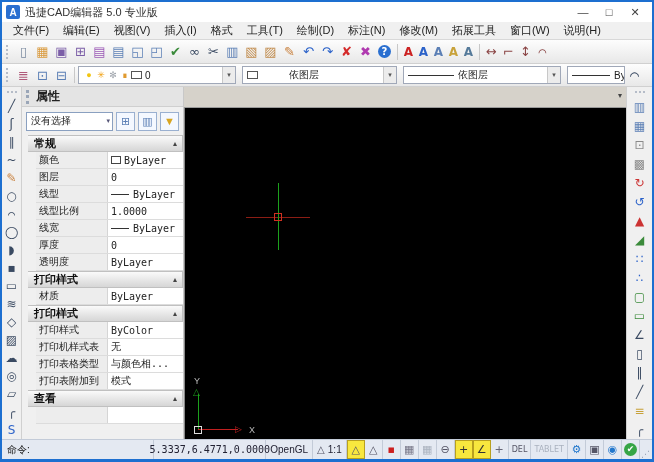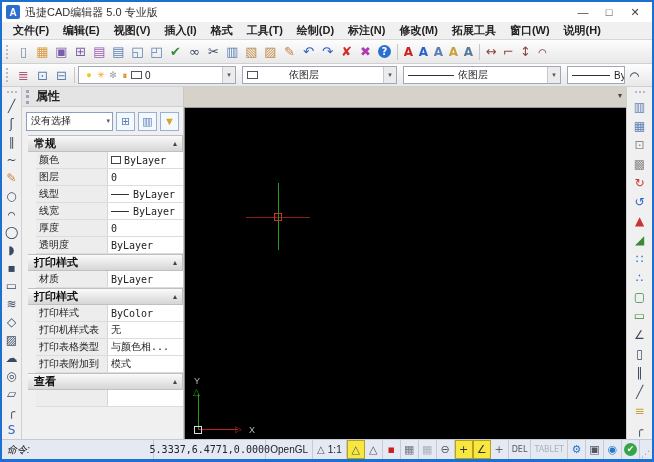--- a/index.html
+++ b/index.html
@@ -13,21 +13,21 @@
   .titlebar { height:20px; background:#ffffff; display:flex; align-items:center; padding:0 4px; flex:0 0 auto; }
   .applogo { width:14px; height:14px; background:#2a6fd0; color:#fff; border-radius:2px; font-size:10px;
              font-weight:bold; display:inline-flex; align-items:center; justify-content:center; margin-right:5px; }
   .apptitle { font-size:11px; color:#333; flex:1; }
   .wctrl { width:26px; height:18px; display:inline-flex; align-items:center; justify-content:center;
            color:#444; font-size:11px; cursor:default; }
 
   
   .menubar { height:18px; background:#f0f0f0; border-bottom:1px solid #d8d8d8; display:flex; align-items:center;
              padding-left:4px; flex:0 0 auto; }
-  .menu-item { padding:0 7px; font-size:11px; color:#222; height:100%; display:inline-flex; align-items:center;font-weight:bold; }
+  .menu-item { padding:0 7px; font-size:11px; color:#222; height:100%; display:inline-flex; align-items:center; }
 
   
   .toolbar { background:linear-gradient(#fdfdfd,#e8e8e8); border-bottom:1px solid #d0d0d0; display:flex;
              align-items:center; flex:0 0 auto; overflow:hidden; }
   .tb1 { height:24px; }
   .tb2 { height:23px; }
   .tgrip { width:5px; height:14px; border-left:2px dotted #b5bcc8; margin:0 3px 0 4px; flex:0 0 auto; }
   .tsep { width:1px; height:16px; background:#c8c8c8; margin:0 3px; flex:0 0 auto; }
   .tbtn { width:19px; height:20px; display:inline-flex; align-items:center; justify-content:center; flex:0 0 auto; }
   .tbtn .g { font-size:13px; line-height:1; font-family:"DejaVu Sans","DejaVu Sans Mono",sans-serif; }
@@ -110,21 +110,21 @@
             color:#333; border-right:1px solid #b8b4ac; background:#d6d2ca; }
   .ltab { padding:0 9px; display:inline-flex; align-items:center; font-size:10px; color:#333;
           background:#cdc9c1; clip-path:polygon(5px 0, calc(100% - 5px) 0, 100% 100%, 0 100%);
           margin-left:-4px; border:1px solid #8a8a8a; }
   .ltab.active { background:#fff; font-weight:bold; font-family:"DejaVu Sans Mono",monospace; }
 
   
   .statusbar { height:20px; background:#e4e9f2; border-top:1px solid #c3cbd8; display:flex; align-items:stretch;
                flex:0 0 auto; font-size:10px; }
   .cmdcell { flex:1; display:flex; align-items:center; padding-left:5px; color:#111;
-             border-right:1px solid #c3cbd8; min-width:0;font-style:italic; }
+             border-right:1px solid #c3cbd8; min-width:0; }
   .scell { display:flex; align-items:center; justify-content:center; border-right:1px solid #c3cbd8;
            padding:0 4px; color:#223; white-space:nowrap; }
   .coords { font-family:"DejaVu Sans Mono",monospace; font-size:10px; width:112px; }
   .sicon { width:18px; padding:0; }
   .sicon .g { font-size:11px; line-height:1; font-family:"DejaVu Sans","DejaVu Sans Mono",sans-serif; }
   .sicon.on { background:#f8e73e; border:1px solid #b8a020; }
   .sicon.off .g { color:#aab2bf !important; }
   .sicon.textic { width:auto; padding:0 3px; }
   .sicon.textic .g { font-size:8px; letter-spacing:0; }
   .sicon.ok .g { background:#35a546; color:#fff; width:13px; height:13px; border-radius:50%;
@@ -422,20 +422,26 @@
               <span>0</span>
             </span>
           </div>
           <div class="prow pre-line">
             <span class="plabel">线型</span>
             <span class="pval">
               <i class="pre"></i>
               <span>ByLayer</span>
             </span>
           </div>
+          <div class="prow">
+            <span class="plabel">线型比例</span>
+            <span class="pval">
+              <span>1.0000</span>
+            </span>
+          </div>
           <div class="prow pre-line">
             <span class="plabel">线宽</span>
             <span class="pval">
               <i class="pre"></i>
               <span>ByLayer</span>
             </span>
           </div>
           <div class="prow">
             <span class="plabel">厚度</span>
             <span class="pval">

